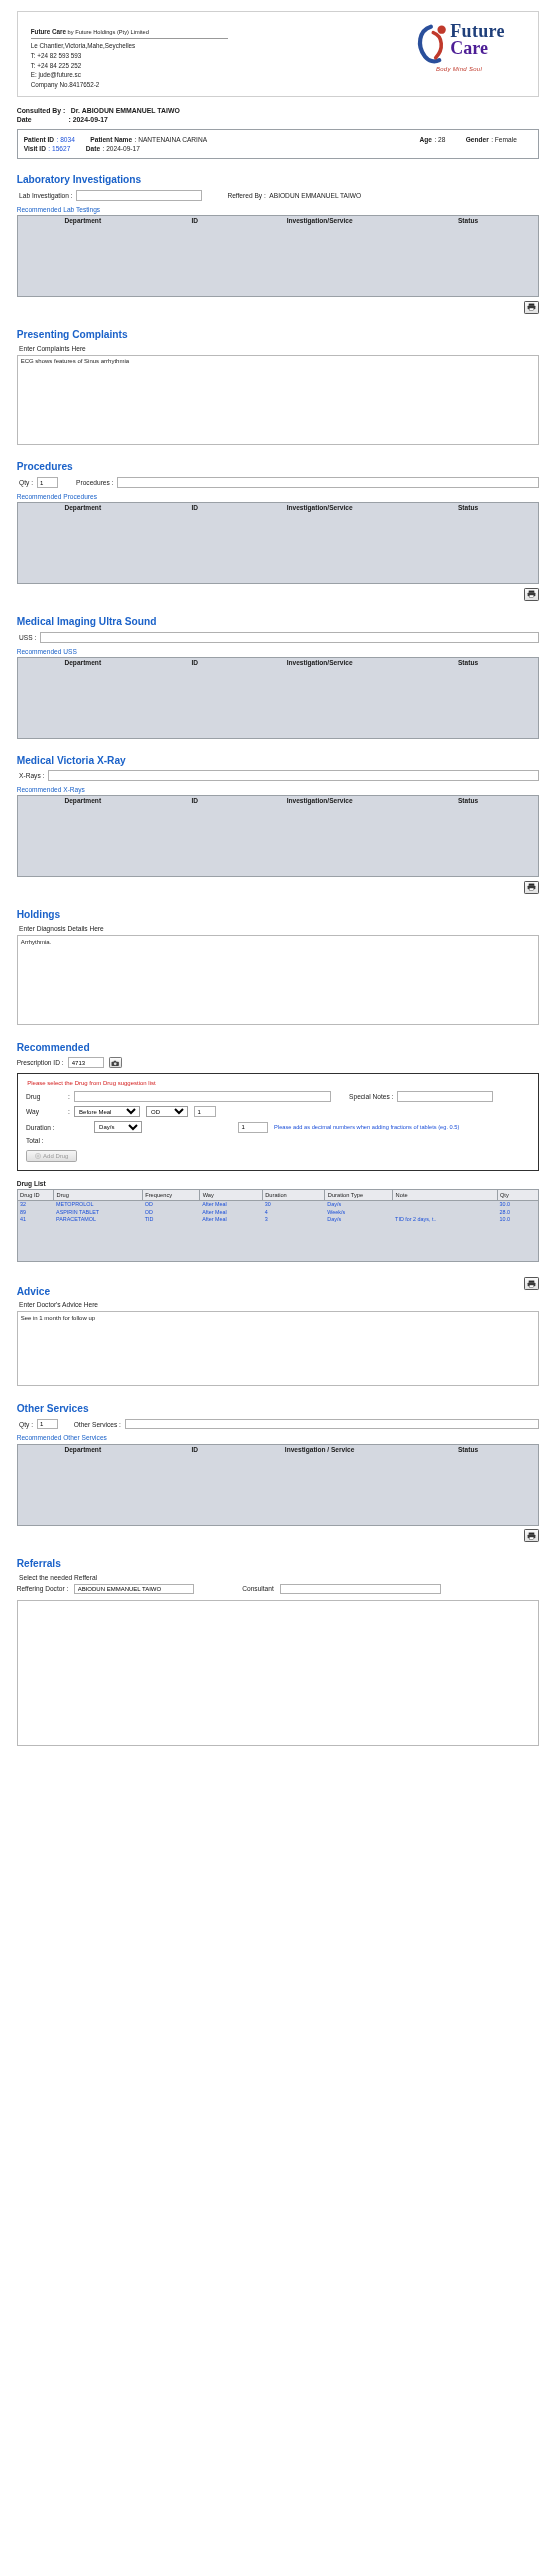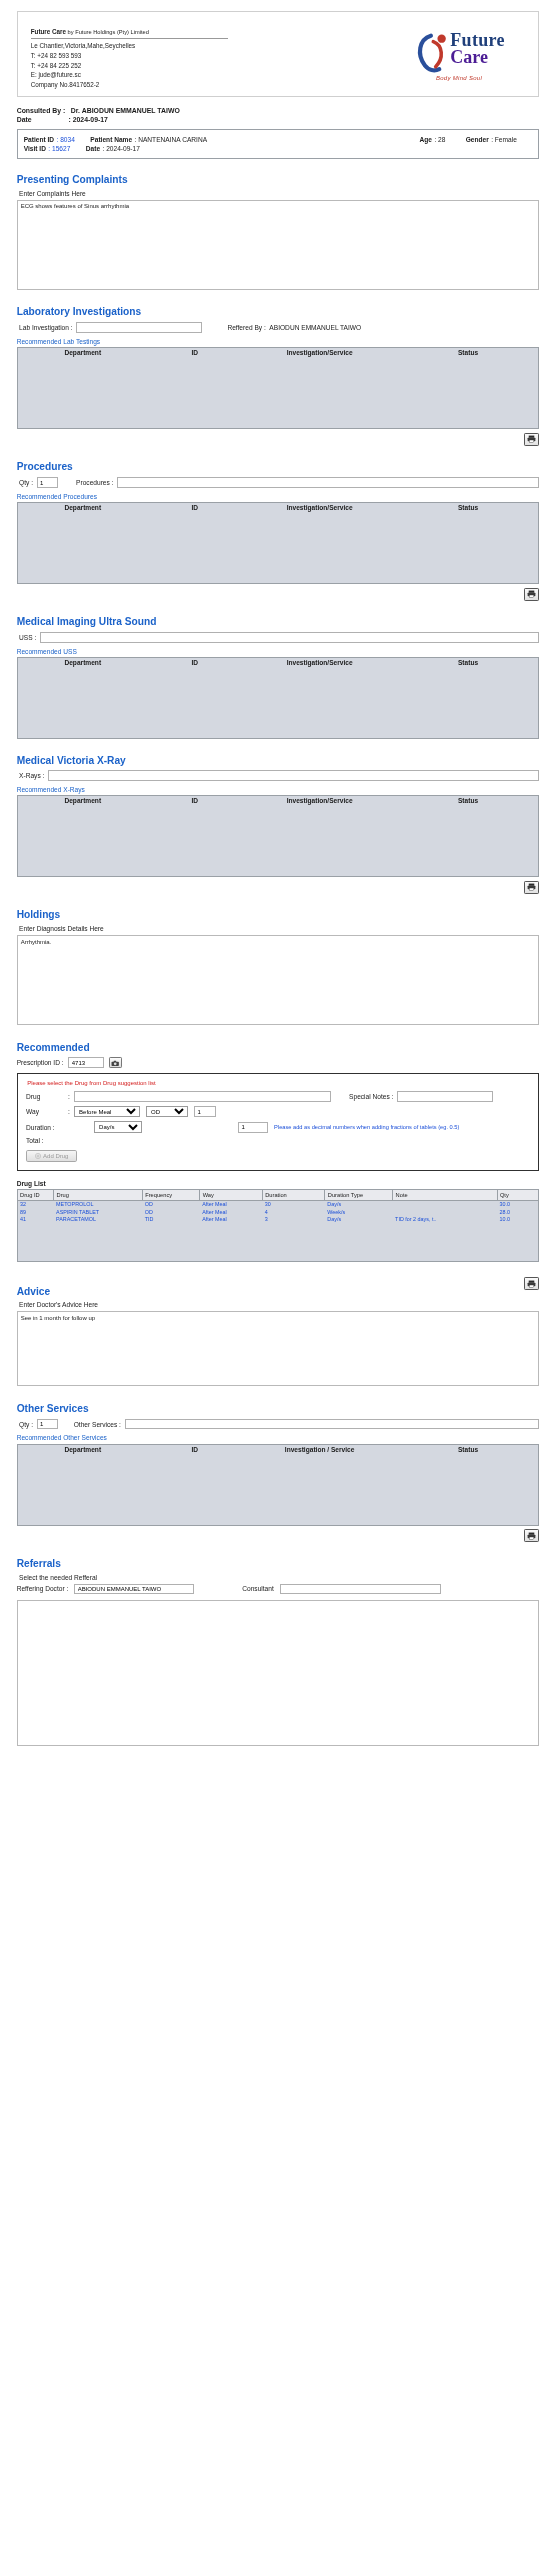--- a/index.html
+++ b/index.html
@@ -10,21 +10,21 @@
     font-family: "Liberation Sans", sans-serif;
     font-size: 6.6px;
     color: #1a1a1a;
   }
   .page { width: 556px; position: relative; padding: 0 0 24px 0; }
 
   
   .letterhead {
     display: flex;
     justify-content: space-between;
-    align-items: center;
+    align-items: flex-start;
     border: 0.6px solid #cfcfcf;
     margin: 10.8px 16.7px 0 16.7px;
     padding: 8.4px 10.8px 6px 13px;
     min-height: 78px;
     background: #fff;
   }
   .lh-left { font-size: 6.3px; line-height: 1.55; color: #222; padding-top: 7.2px; }
   .lh-company { font-weight: bold; display: inline-block; min-width: 197px; border-bottom: 0.6px solid #999; padding-bottom: 1.2px; margin-bottom: 1.8px; }
   .lh-company .sub { font-weight: normal; font-size: 5.7px; }
   .lh-right { width: 137px; text-align: center; padding-top: 2.4px; position: relative; }
@@ -211,26 +211,20 @@
       <span class="v">:  Female</span>
       <span style="width:15.5px" class="gap"></span>
     </div>
     <div class="patient-row">
       <span class="k">Visit ID</span>
       <span class="v blue">: 15627</span>
       <span style="width:15.5px" class="gap"></span>
       <span class="k">Date</span>
       <span class="v">: 2024-09-17</span>
     </div>
-  </div>
-
-  <div class="section">
-    <h2 class="sec-title">Presenting Complaints</h2>
-    <div class="sub-label">Enter Complaints Here</div>
-    <textarea class="box" style="">ECG shows features of Sinus arrhythmia</textarea>
   </div>
 
   <div class="section">
     <h2 class="sec-title">Laboratory  Investigations</h2>
     <div class="field-row">
       <span>Lab Investigation :</span>
       <input class="txt w-med" value="" style="">
       <span style="width:18px"></span>
       <span>Reffered By  :</span>
       <span style="font-size:6.6px">ABIODUN EMMANUEL TAIWO</span>
@@ -253,20 +247,26 @@
     </div>
     <div class="print-row">
       <div class="print-btn">
         <svg width="9" height="7.8" viewBox="0 0 16 14">
           <rect x="3" y="1" width="10" height="4" fill="#2b2b2b"></rect>
           <rect x="1" y="5" width="14" height="6" rx="1" fill="#3a3a3a"></rect>
           <rect x="4" y="9" width="8" height="4" fill="#ffffff" stroke="#2b2b2b" stroke-width="0.7"></rect>
         </svg>
       </div>
     </div>
+  </div>
+
+  <div class="section">
+    <h2 class="sec-title">Presenting Complaints</h2>
+    <div class="sub-label">Enter Complaints Here</div>
+    <textarea class="box" style="">ECG shows features of Sinus arrhythmia</textarea>
   </div>
 
   <div class="section">
     <h2 class="sec-title">Procedures</h2>
     <div class="field-row">
       <span>Qty :</span>
       <input class="txt w-tiny" value="1" style="">
       <span style="width:10.8px"></span>
       <span>Procedures :</span>
       <input class="txt w-full" value="" style="">

